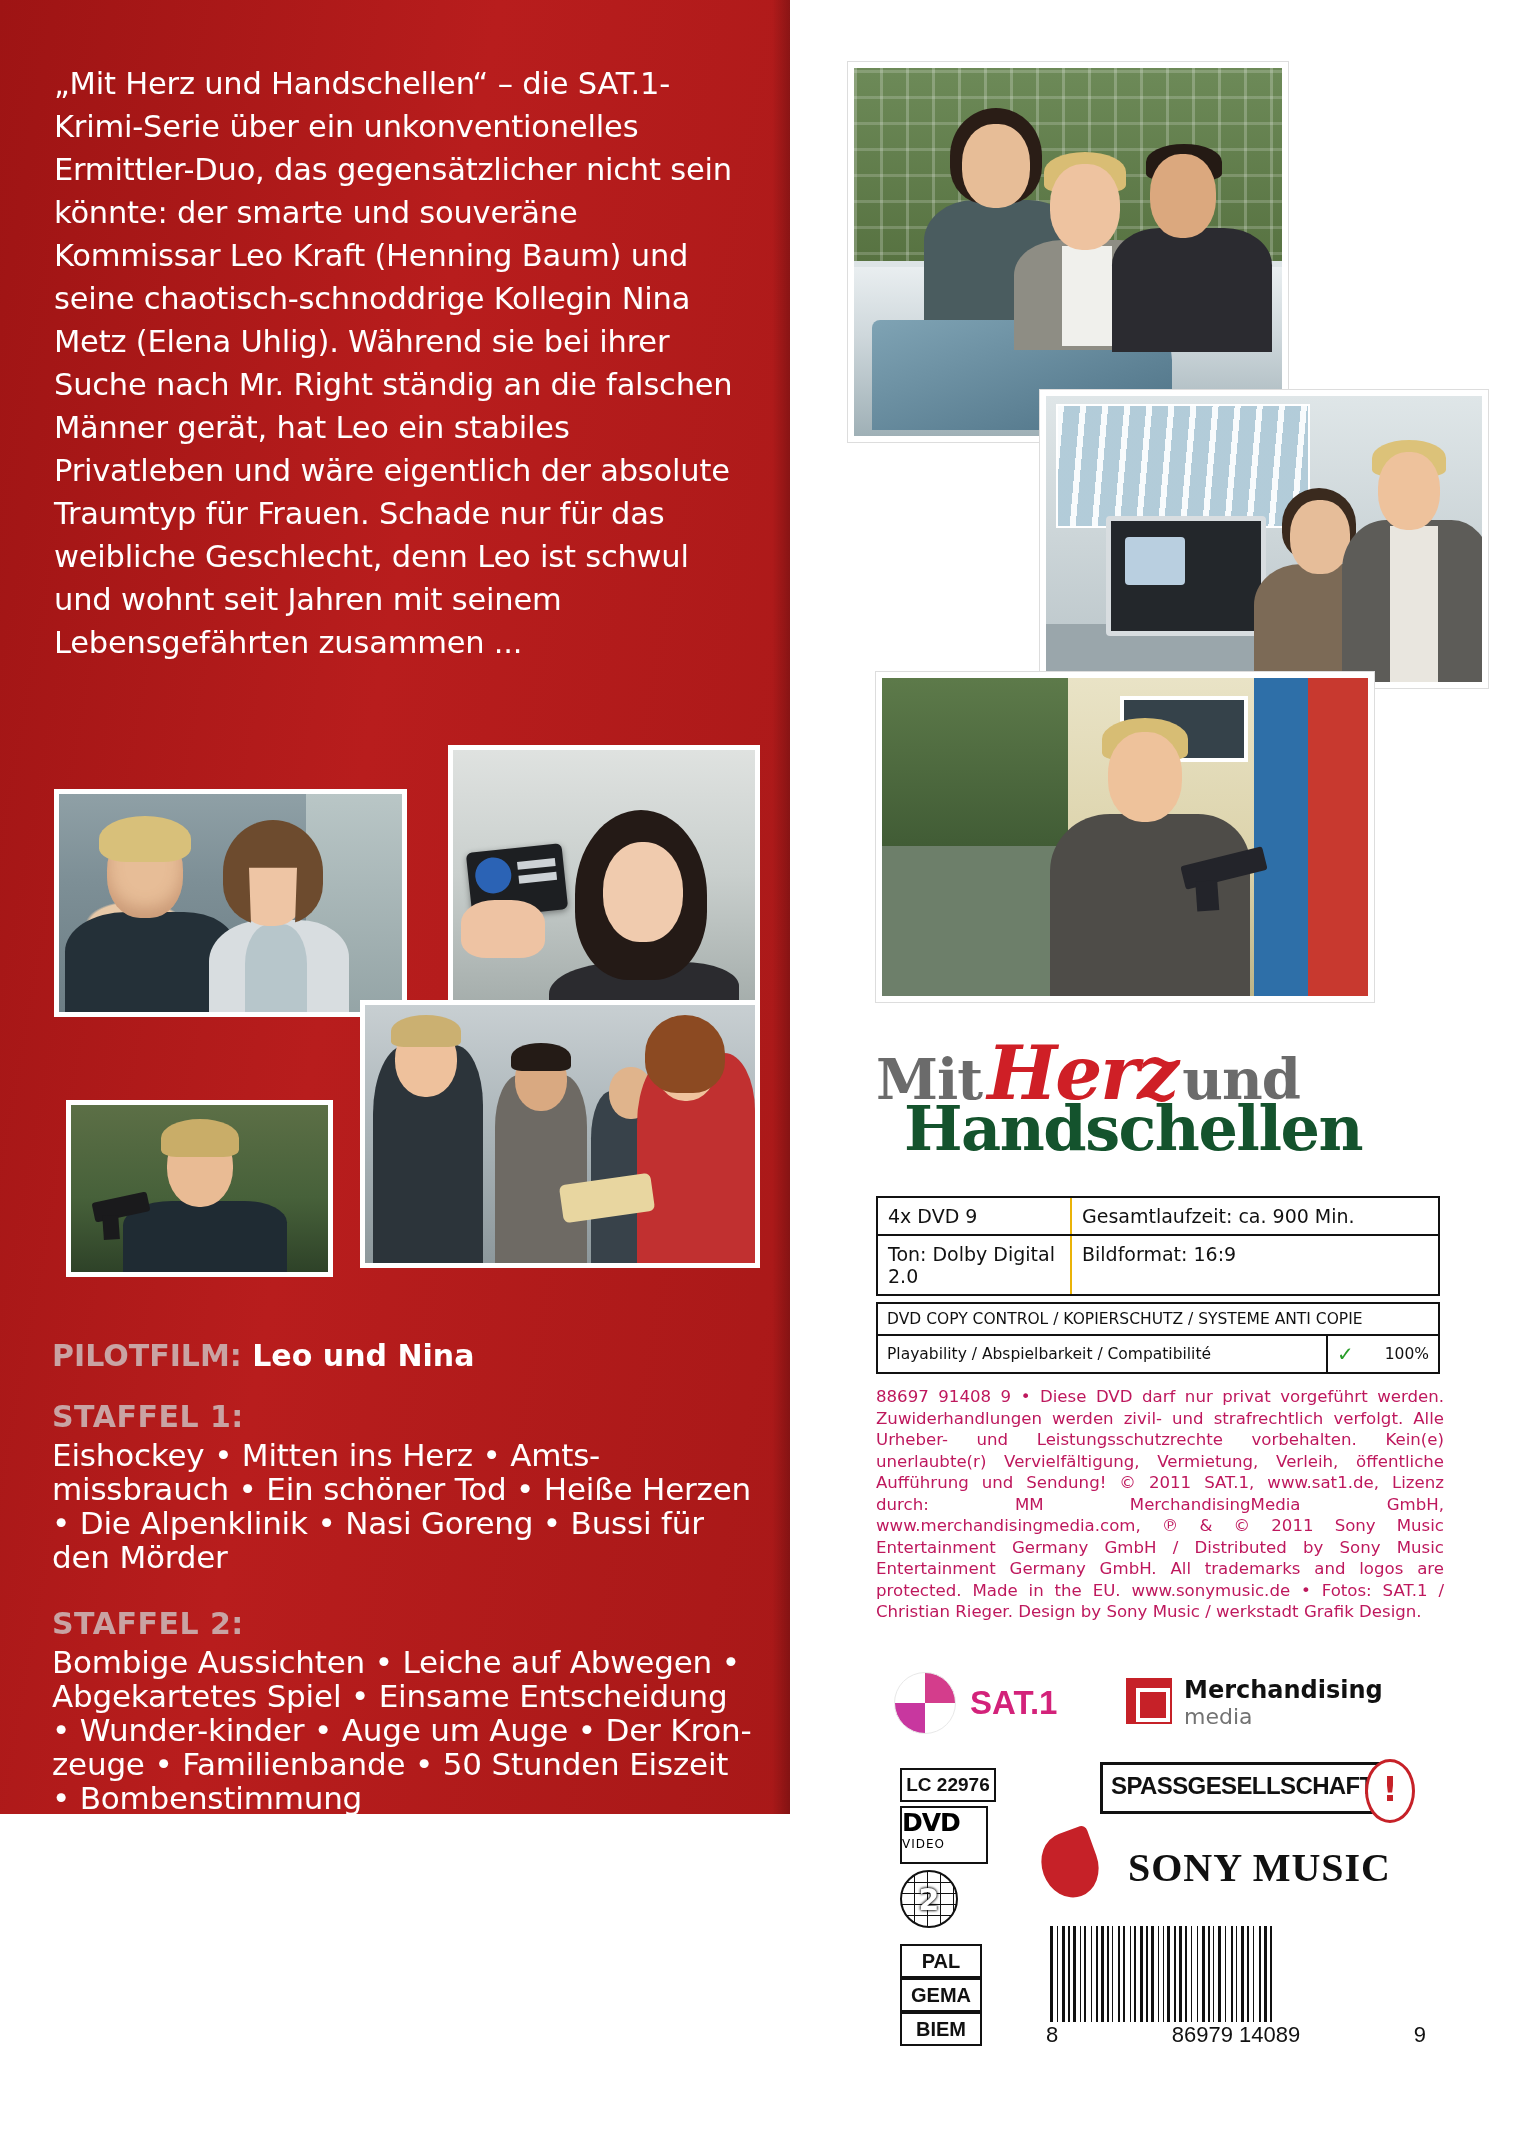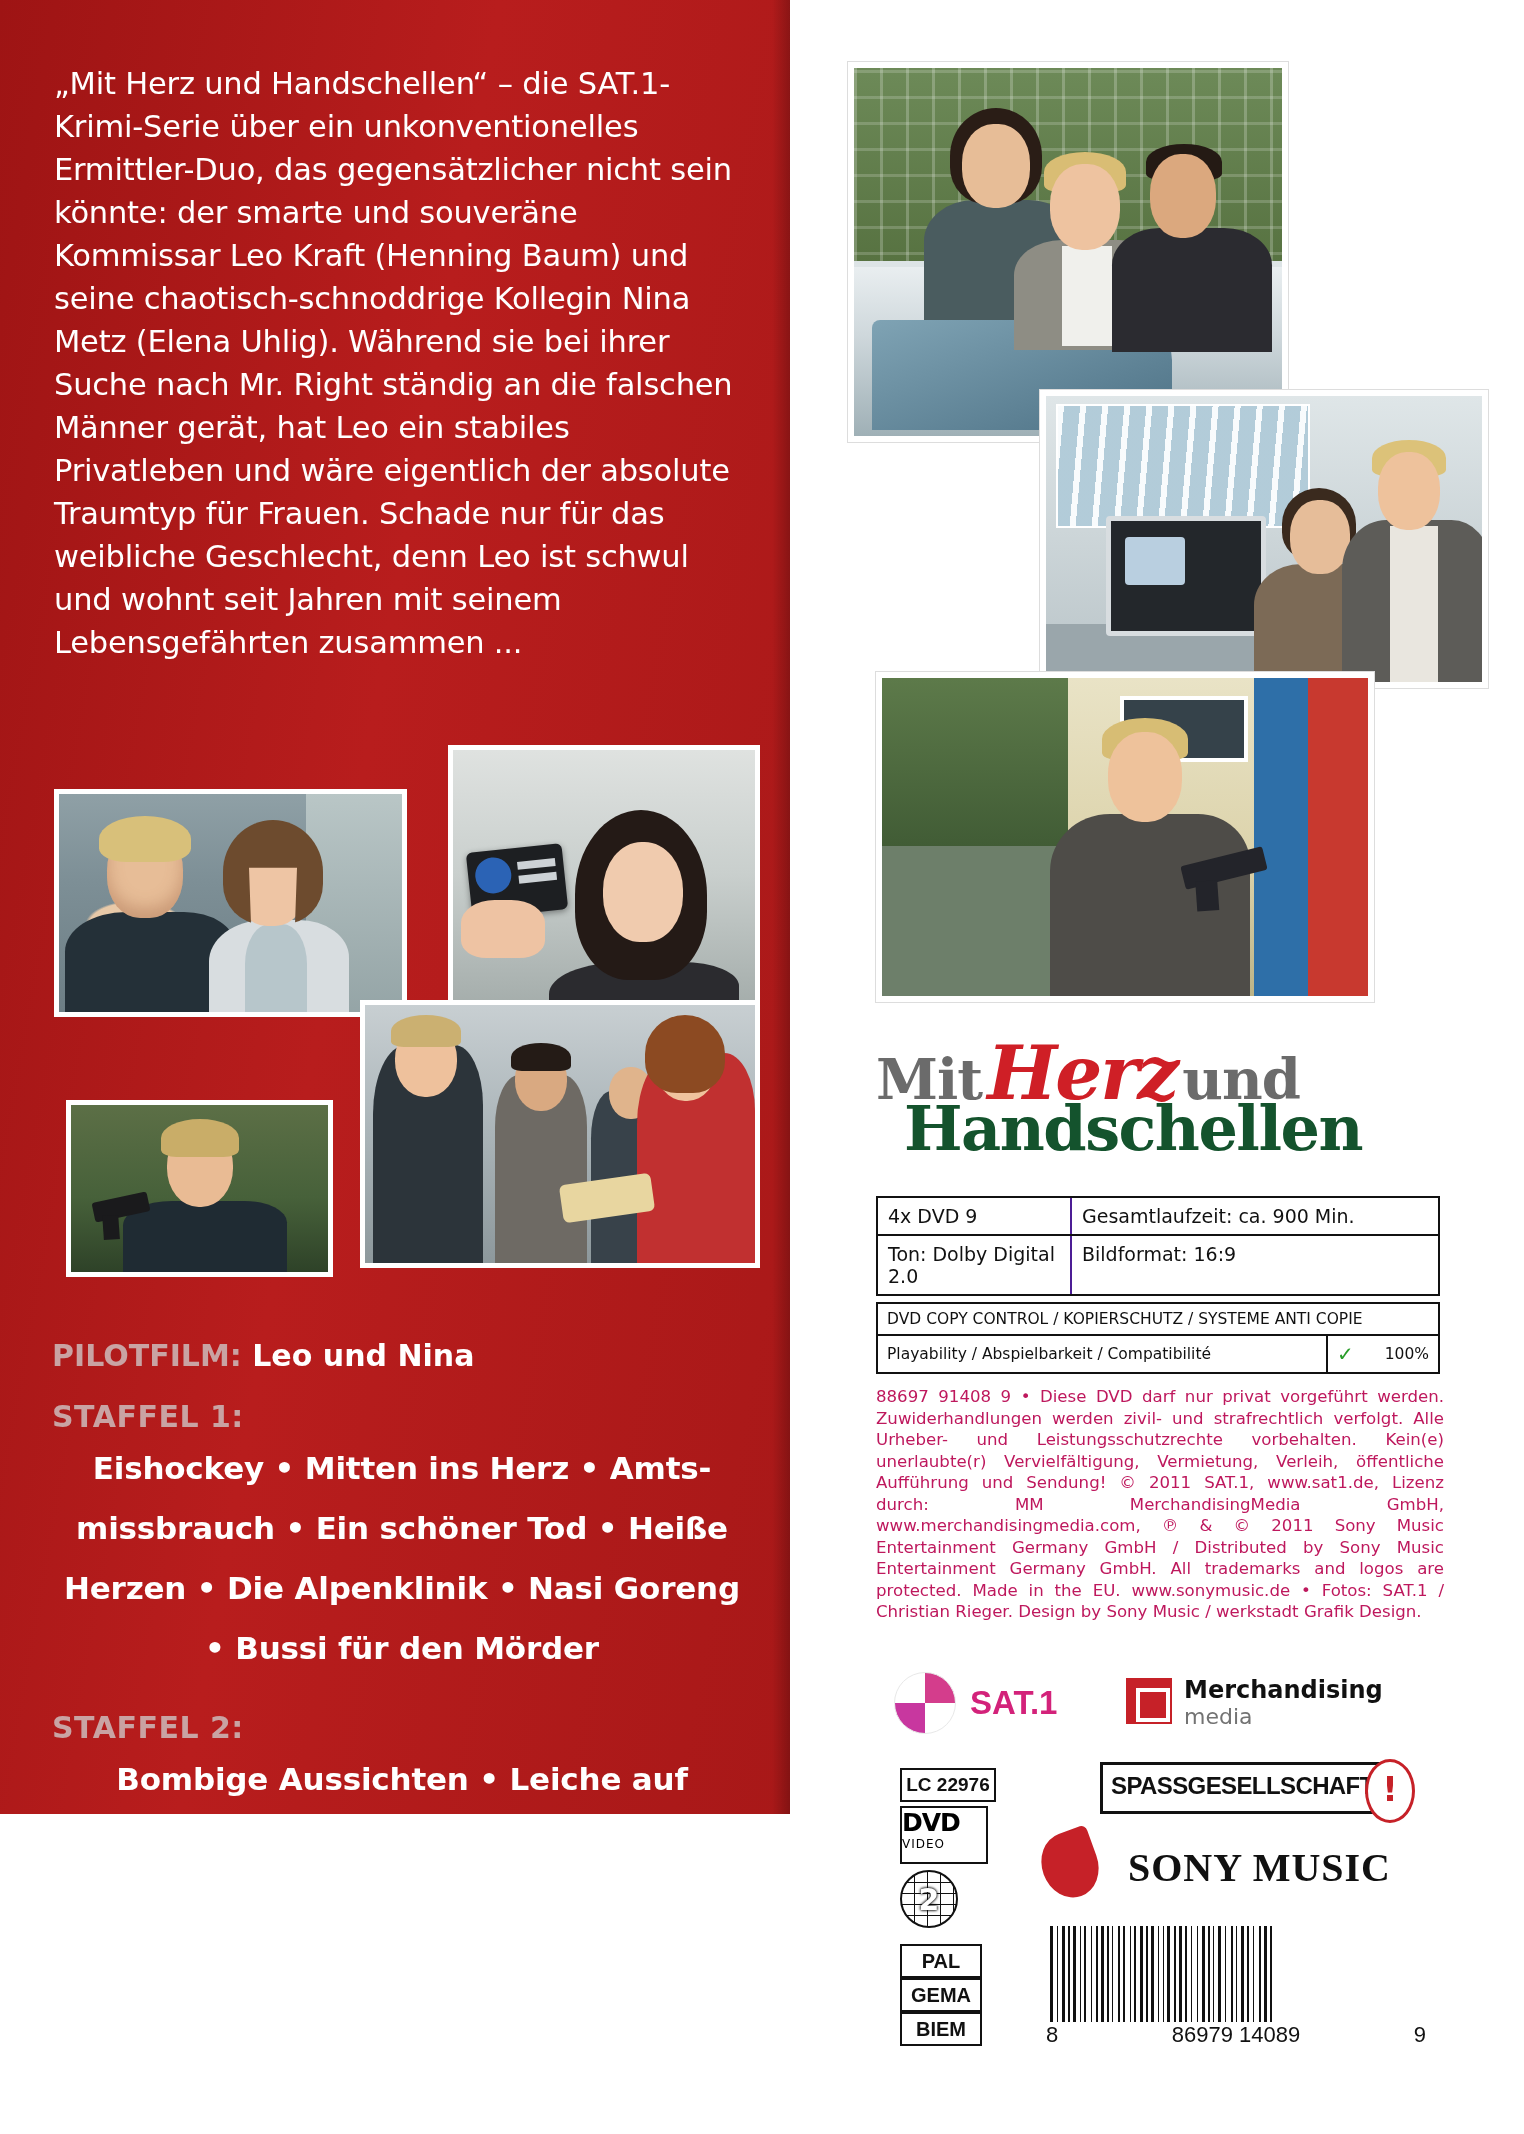--- a/index.html
+++ b/index.html
@@ -221,25 +221,24 @@
   .ep-block { margin-bottom: 10px; }
   .ep-head {
     font-size: 30px;
     font-weight: bold;
     color: #c9a3a3;
     letter-spacing: 0.5px;
     margin-bottom: 4px;
   }
   .ep-body {
     font-size: 31px;
-    font-weight: bold;
-    line-height: 60px;
+    font-weight: normal;
+    line-height: 34px;
     color: #ffffff;
     letter-spacing: -0.2px;
-    text-align: center;
   }
   .pilot-line {
     font-size: 30px;
     font-weight: bold;
     margin-bottom: 26px;
   }
   .pilot-line .lbl { color: #c9a3a3; }
   .pilot-line .val { color: #ffffff; }
   .gap { height: 22px; }
 
@@ -315,21 +314,21 @@
 
   
   #spec-table {
     position:absolute; left:876px; top:1196px; width:560px;
     border:2px solid #111; font-size:19px; color:#111;
     font-family:"DejaVu Sans", sans-serif;
   }
   #spec-table .row { display:flex; border-bottom:2px solid #111; }
   #spec-table .row:last-child { border-bottom:none; }
   #spec-table .cell { padding:7px 10px; }
-  #spec-table .c-left { width:172px; border-right:2px solid #4c1d95; }
+  #spec-table .c-left { width:172px; border-right:2px solid #eab308; }
   #spec-table .c-right { flex:1; }
 
   #copy-table {
     position:absolute; left:876px; top:1302px; width:560px;
     border:2px solid #111; font-size:15.5px; color:#111;
   }
   #copy-table .row { display:flex; border-bottom:2px solid #111; align-items:center; }
   #copy-table .row:last-child { border-bottom:none;justify-content:center; }
   #copy-table .cell { padding:6px 9px; }
   #copy-table .c1 { flex:1; }

